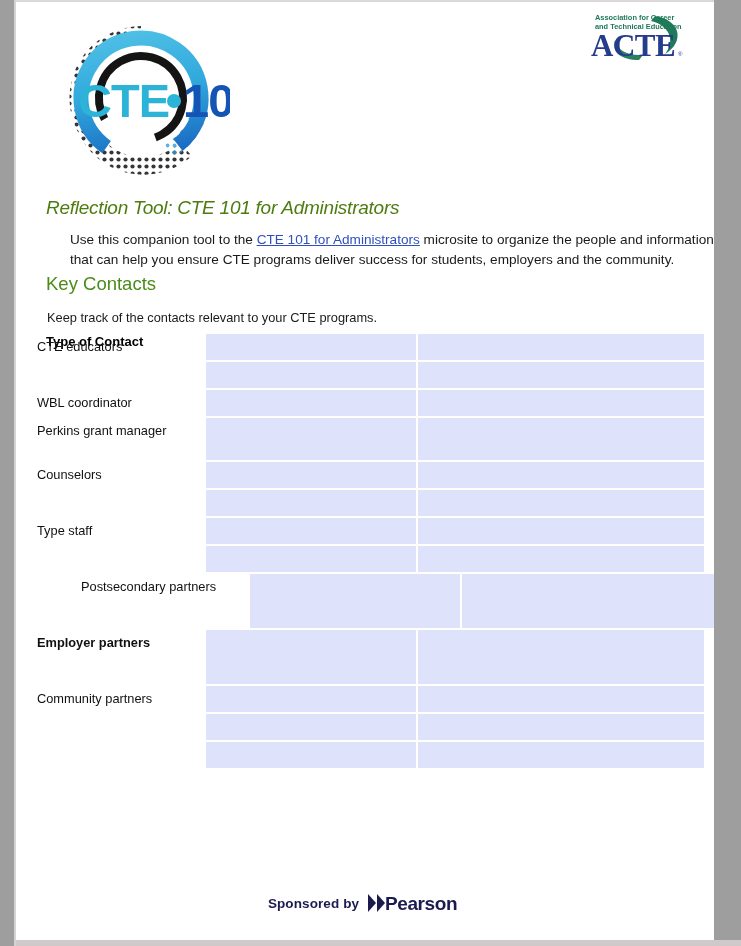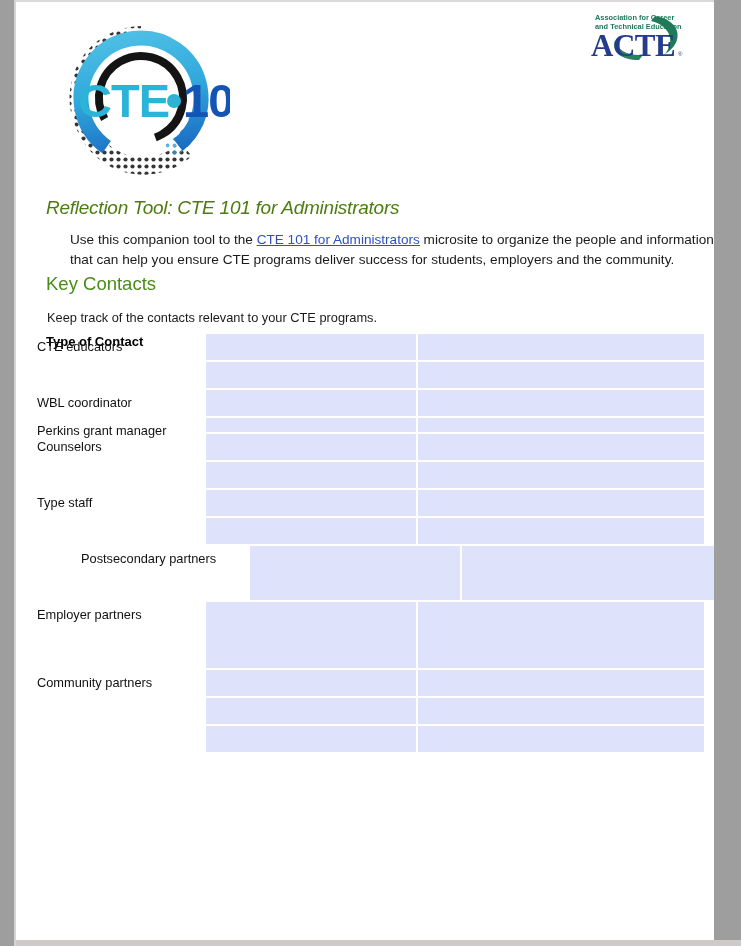--- a/index.html
+++ b/index.html
@@ -292,21 +292,21 @@
         <div class="row" style="height: 28px;">
           <div class="label"></div>
           <div class="cell info"></div>
           <div class="cell needs"></div>
         </div>
         <div class="row" style="height: 28px; padding-left: 38px;">
           <div class="label">WBL coordinator</div>
           <div class="cell info"></div>
           <div class="cell needs"></div>
         </div>
-        <div class="row" style="height: 16px; padding-left: 20px;">
+        <div class="row" style="height: 44px; padding-left: 20px;">
           <div class="label">Perkins grant manager</div>
           <div class="cell info"></div>
           <div class="cell needs"></div>
         </div>
         <div class="row" style="height: 28px;">
           <div class="label">Counselors</div>
           <div class="cell info"></div>
           <div class="cell needs"></div>
         </div>
         <div class="row" style="height: 28px;">
@@ -322,21 +322,21 @@
         <div class="row" style="height: 28px;">
           <div class="label"></div>
           <div class="cell info"></div>
           <div class="cell needs"></div>
         </div>
         <div class="row" style="height: 56px; margin-left: 44px;">
           <div class="label">Postsecondary partners</div>
           <div class="cell info"></div>
           <div class="cell needs"></div>
         </div>
-        <div class="row" style="height: 68px;">
+        <div class="row" style="height: 56px; font-weight: bold;">
           <div class="label">Employer partners</div>
           <div class="cell info"></div>
           <div class="cell needs"></div>
         </div>
         <div class="row" style="height: 28px;">
           <div class="label">Community partners</div>
           <div class="cell info"></div>
           <div class="cell needs"></div>
         </div>
         <div class="row" style="height: 28px;">
@@ -344,20 +344,29 @@
           <div class="cell info"></div>
           <div class="cell needs"></div>
         </div>
         <div class="row" style="height: 28px;">
           <div class="label"></div>
           <div class="cell info"></div>
           <div class="cell needs"></div>
         </div>
       </div>
 
+    <div class="footer">
+      <span class="sponsored">Sponsored by</span><span class="pearson">
+        <svg width="96" height="22" viewBox="0 0 96 22" xmlns="http://www.w3.org/2000/svg">
+          <path d="M2 2 L2 20 L10 11 Z" fill="#1b1b4f"></path>
+          <path d="M11 2 L11 20 L19 11 Z" fill="#1b1b4f"></path>
+          <text x="19" y="18" font-family="Liberation Sans, sans-serif" font-size="19" font-weight="bold" fill="#1b1b4f" letter-spacing="-0.4">Pearson</text>
+        </svg>
+      </span>
+    </div>
 
   </div>
 
   <div class="scrollbar-track">
     <div class="scrollbar-thumb"></div>
   </div>
   <div class="bottom-rule"></div>
 </div>
 
 </body></html>

